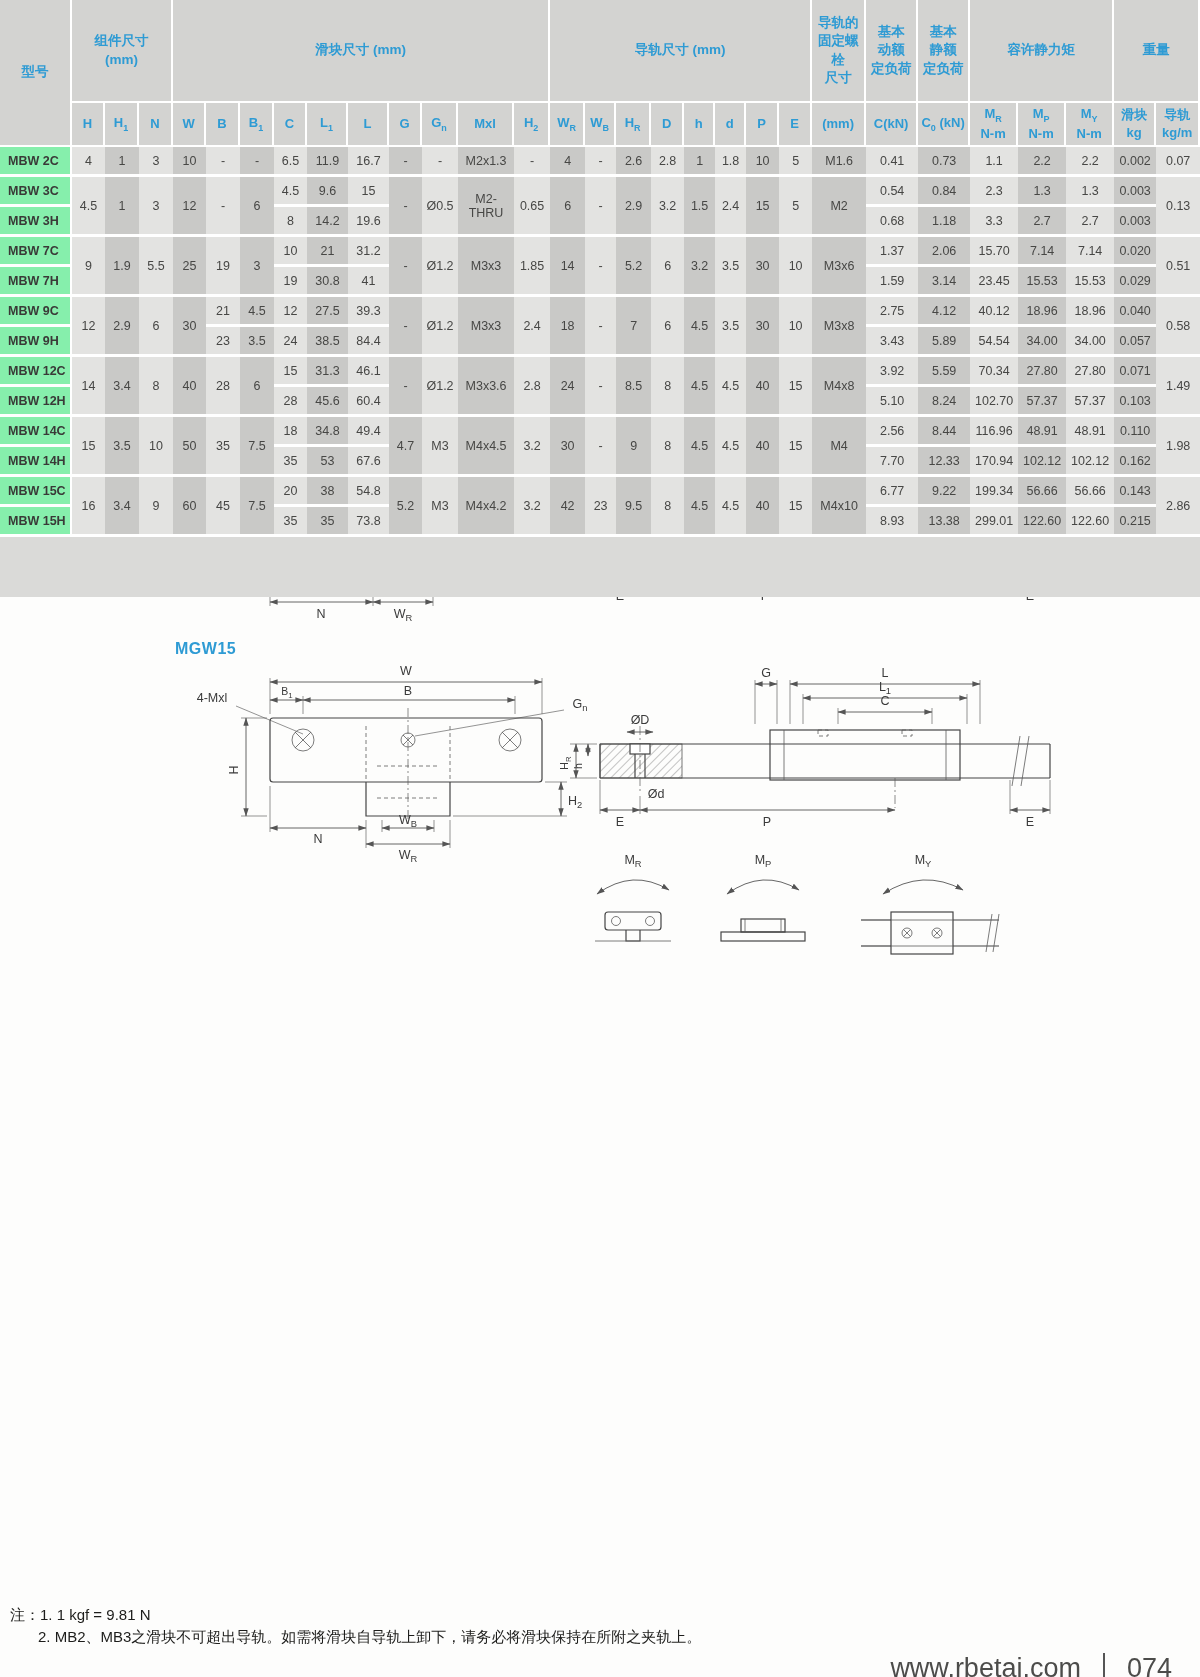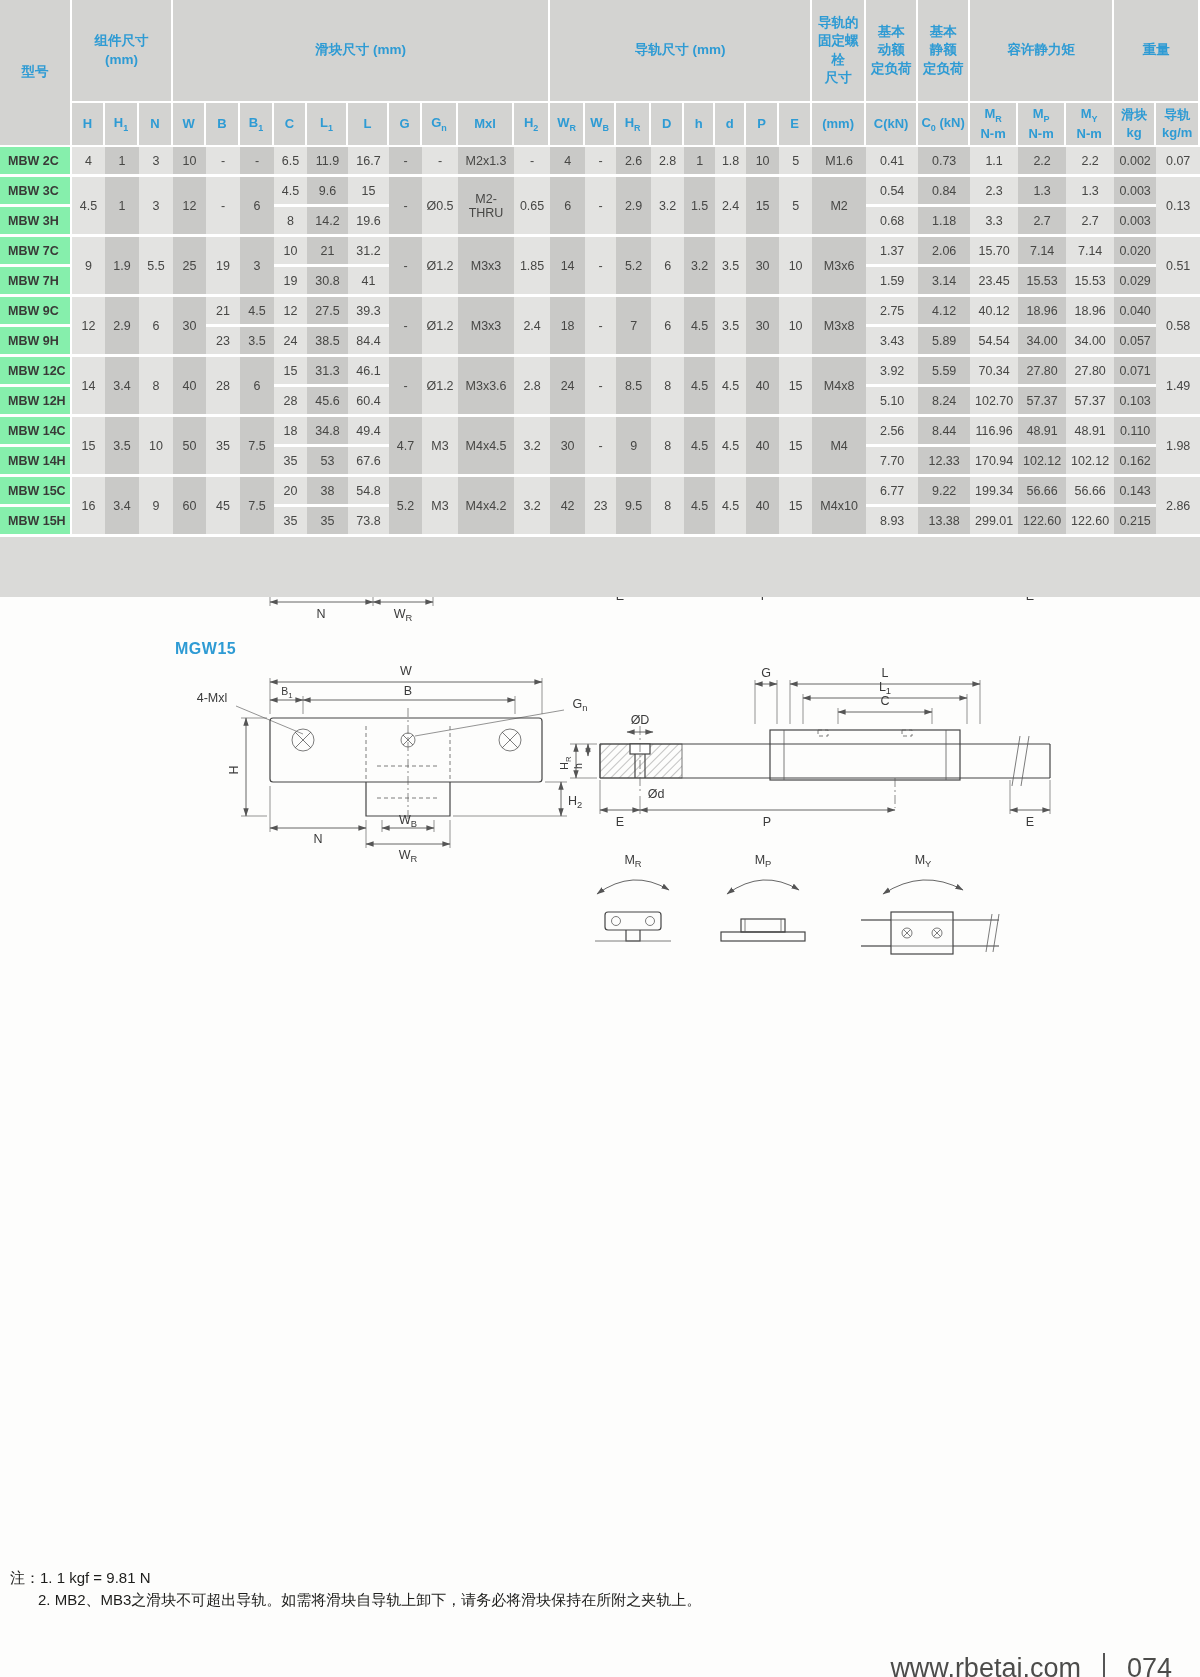--- a/index.html
+++ b/index.html
@@ -24,21 +24,21 @@
            border-bottom:2px solid #fff;font-size:13.5px;line-height:1.35;}
   thead tr.grp th{height:101px;}
   thead tr.lts th{height:42px;font-size:13px;}
   thead th sub, td sub{font-size:9px;}
   tbody td{border-bottom:3px solid #fff;height:27px;}
   td.lt{background:#e3e3e1;}
   td.dk{background:#c9c9c7;}
   tbody th.mdl{background:#b9b9b7;color:#39393**;}
   tbody th.mdl{background:#86efac;color:#393937;font-weight:bold;text-align:left;padding-left:8px;
                border-bottom:3px solid #fff;border-right:2px solid #fff;font-size:12.5px;height:27px;}
-  .notes{position:absolute;left:10px;top:1567px;font-size:15px;color:#1d1d1b;line-height:1.45;}
+  .notes{position:absolute;left:10px;top:1604px;font-size:15px;color:#1d1d1b;line-height:1.45;}
   .notes .n2{padding-left:28px;}
   .pagefoot{position:absolute;right:28px;top:1653px;color:#4c4c4a;font-size:27px;
             display:flex;align-items:flex-start;gap:22px;}
   .pagefoot .bar{display:inline-block;width:2px;height:46px;background:#555;}
 </style>
 </head>
 <body>
 
 <div class="page">
 

